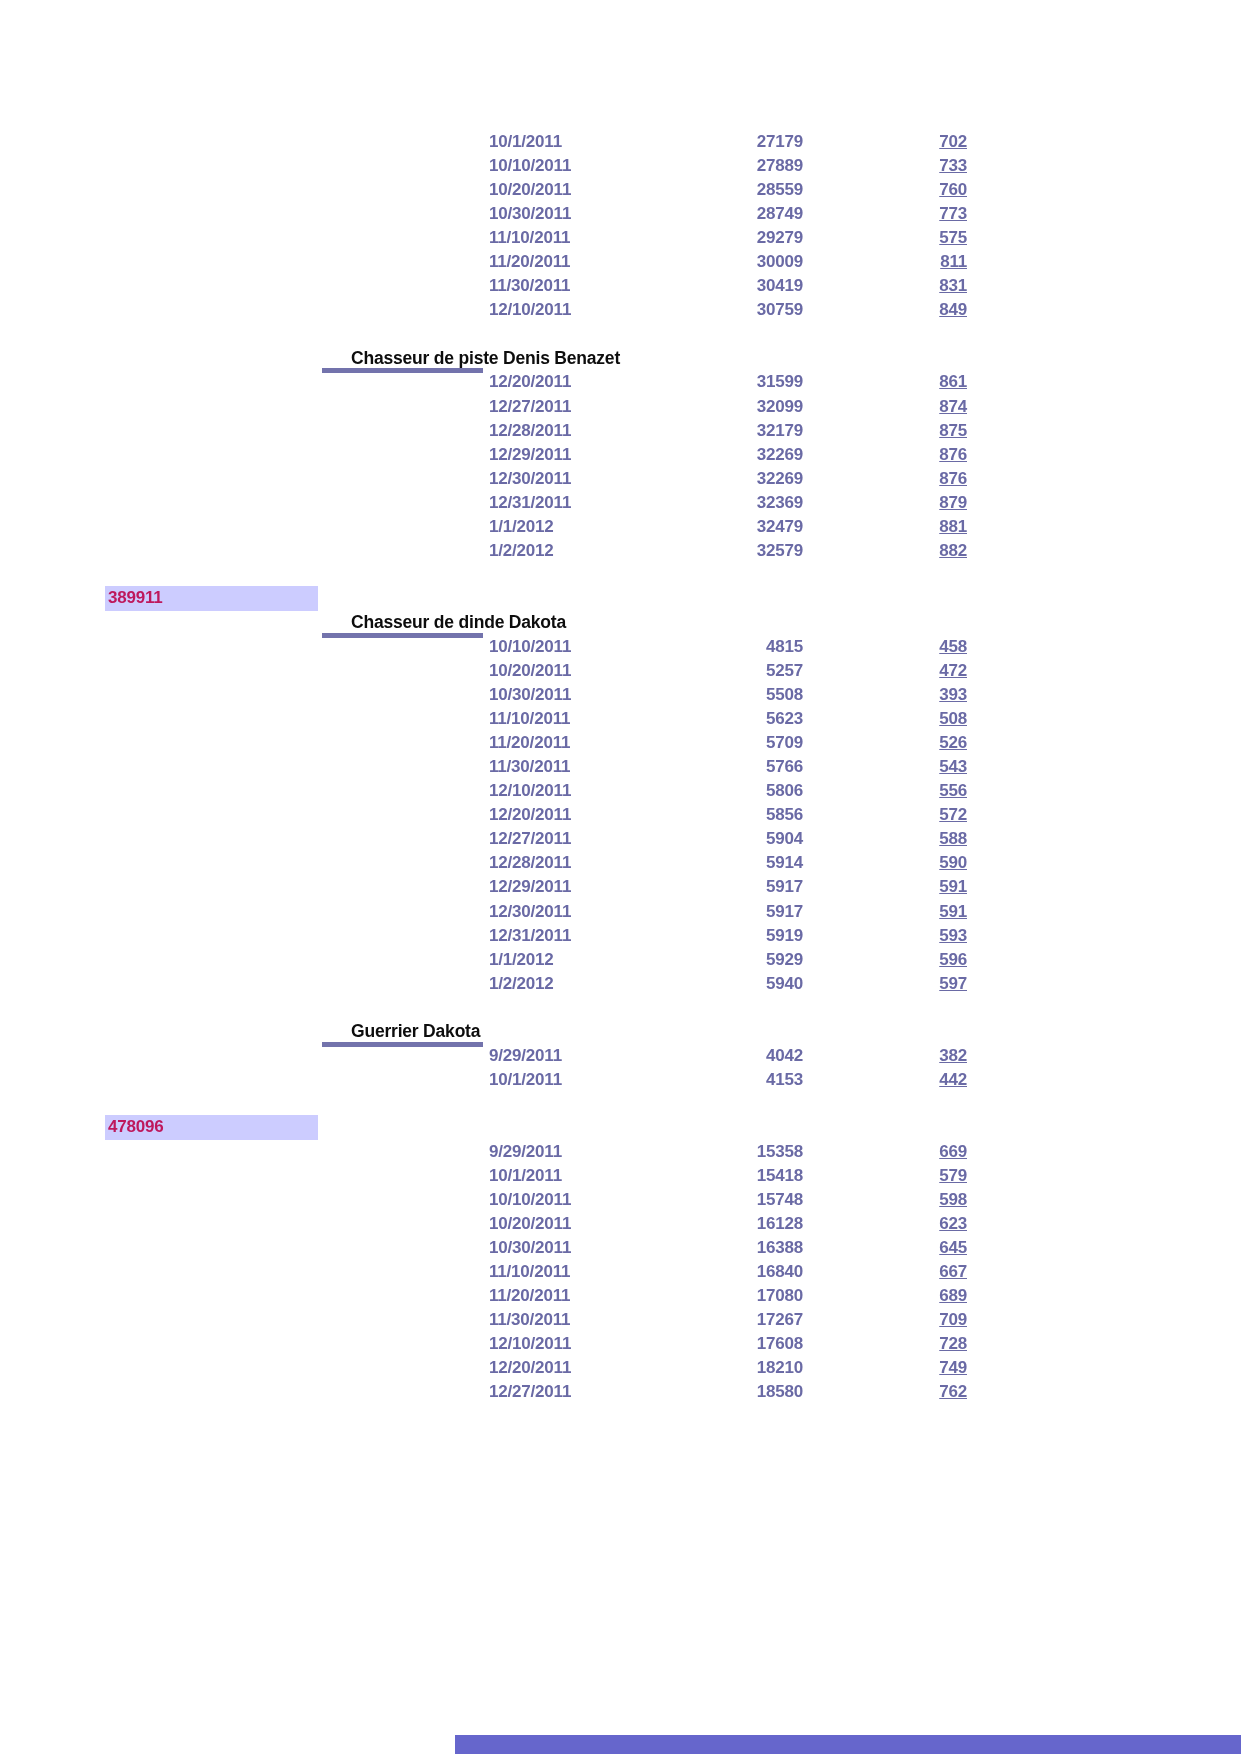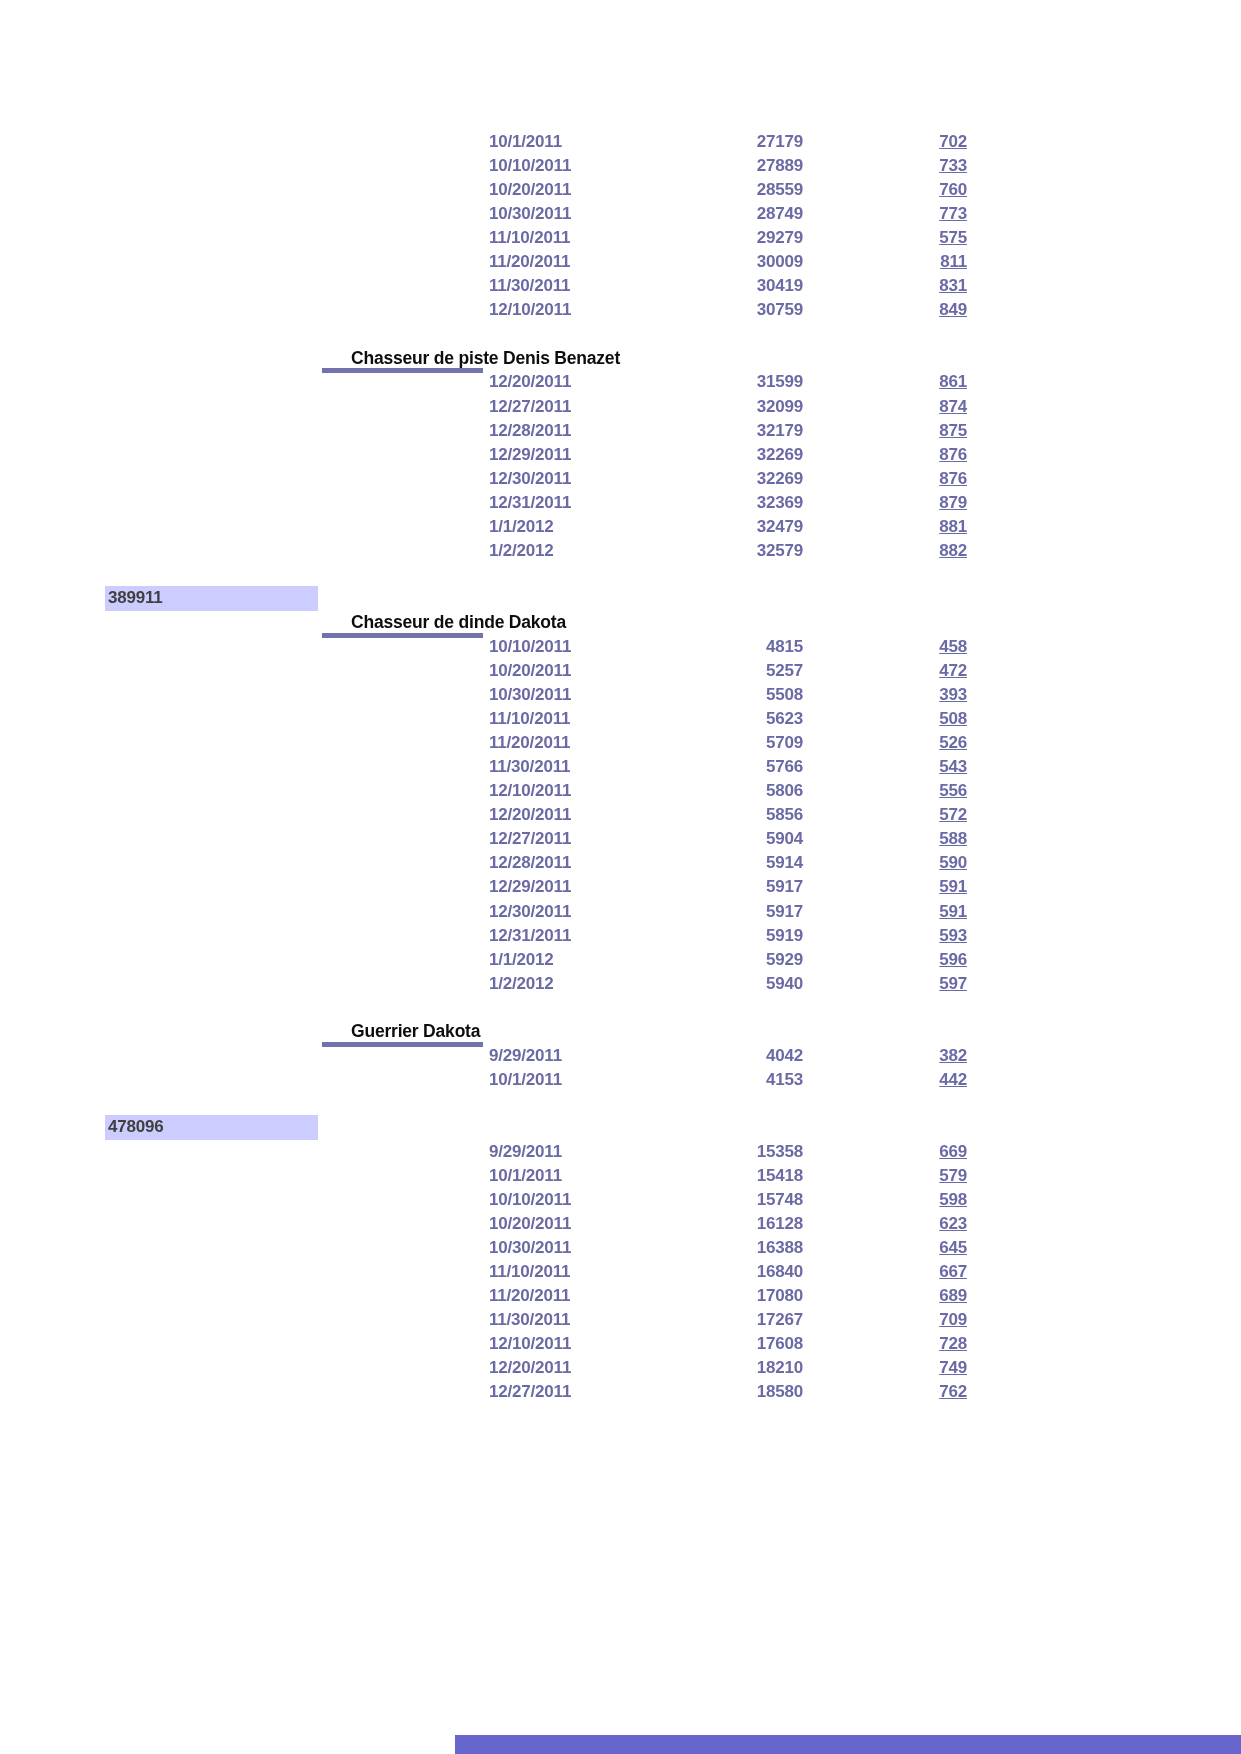--- a/index.html
+++ b/index.html
@@ -23,21 +23,21 @@
   }
   .cell.date { left: 489px; }
   .cell.v1 { left: 640px; width: 163px; justify-content: flex-end; }
   .cell.v2 { left: 799px; width: 168px; justify-content: flex-end; text-decoration: underline; }
 
   
   .id-box {
     position: absolute; left: 105px; top: -1px;
     width: 213px; height: 25px;
     background: var(--id-bg, #CCCCFF);
-    color: #404040; font-size: 17px; letter-spacing: -0.2px;
+    color: #be185d; font-size: 17px; letter-spacing: -0.2px;
     display: flex; align-items: center; padding-left: 3px;
   }
 
   
   .section-header {
     position: absolute; left: 324px; top: 0; height: 100%;
     display: flex; align-items: center;
     color: #0d0d0d; font-size: 17.5px; letter-spacing: -0.2px;
     white-space: pre;
     margin-left: 27px;

